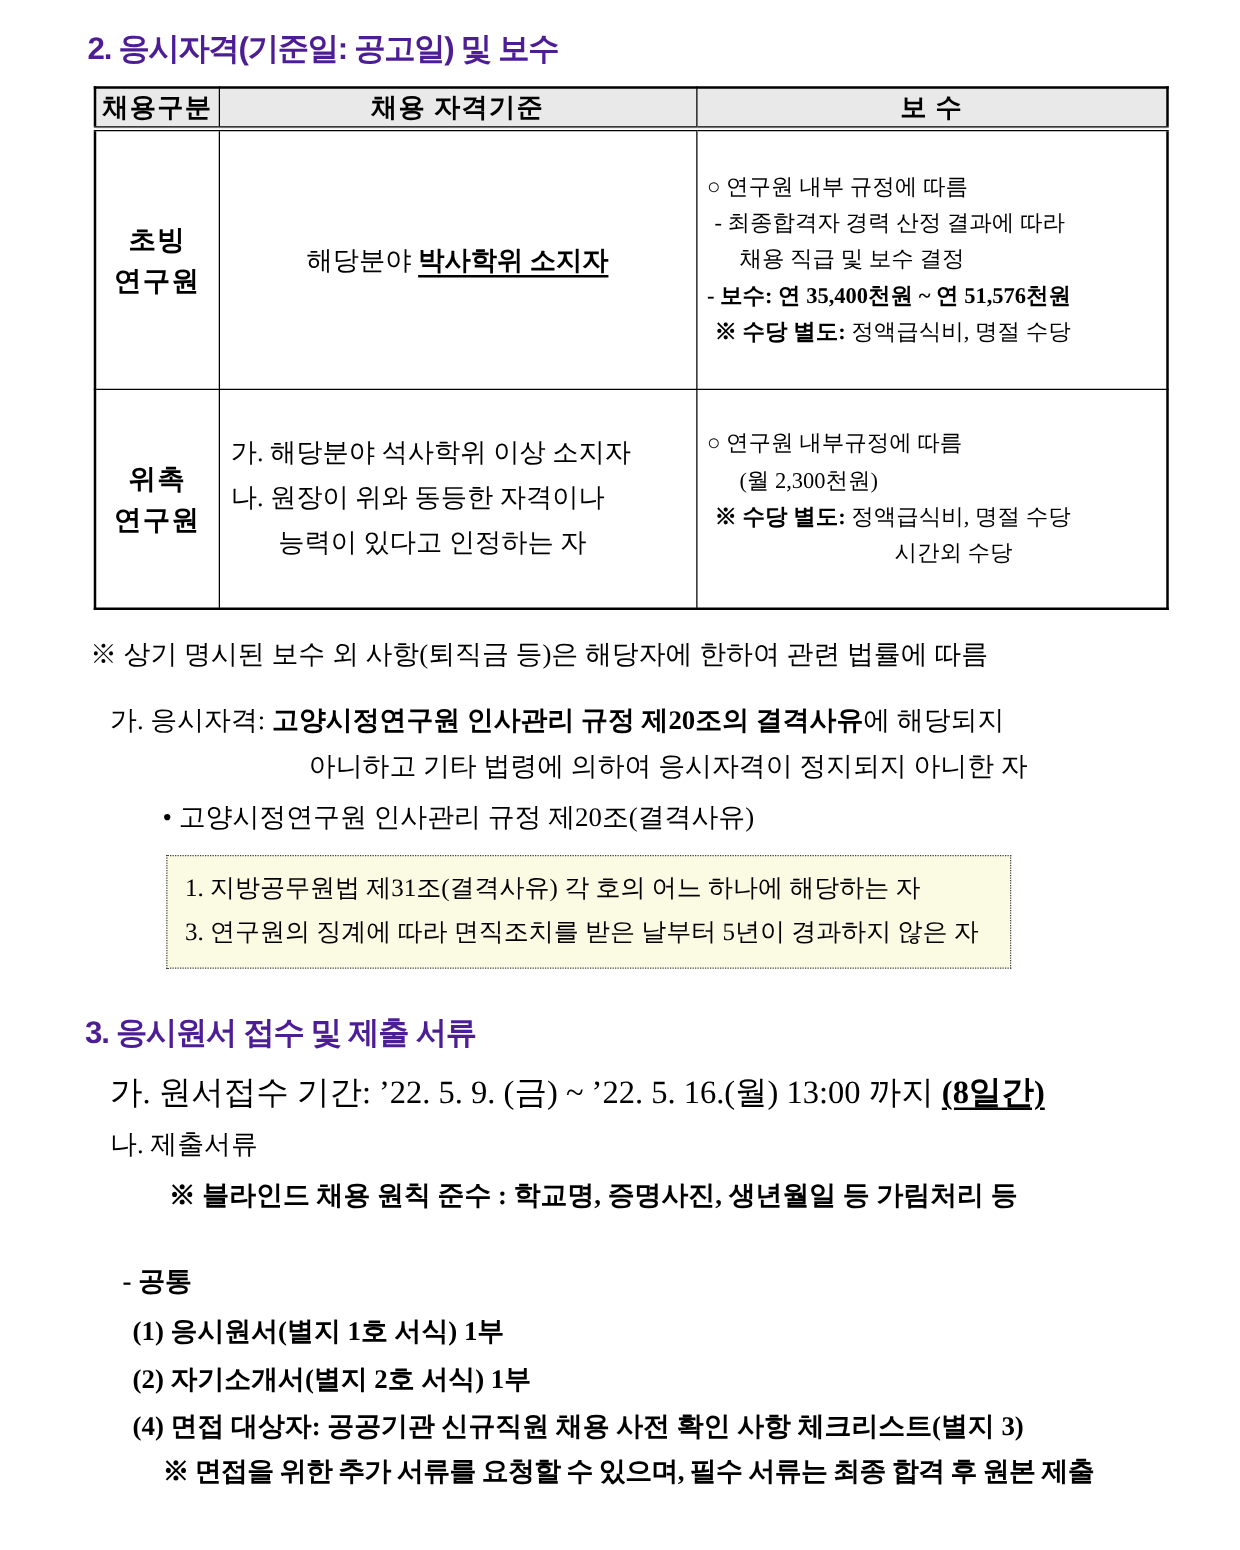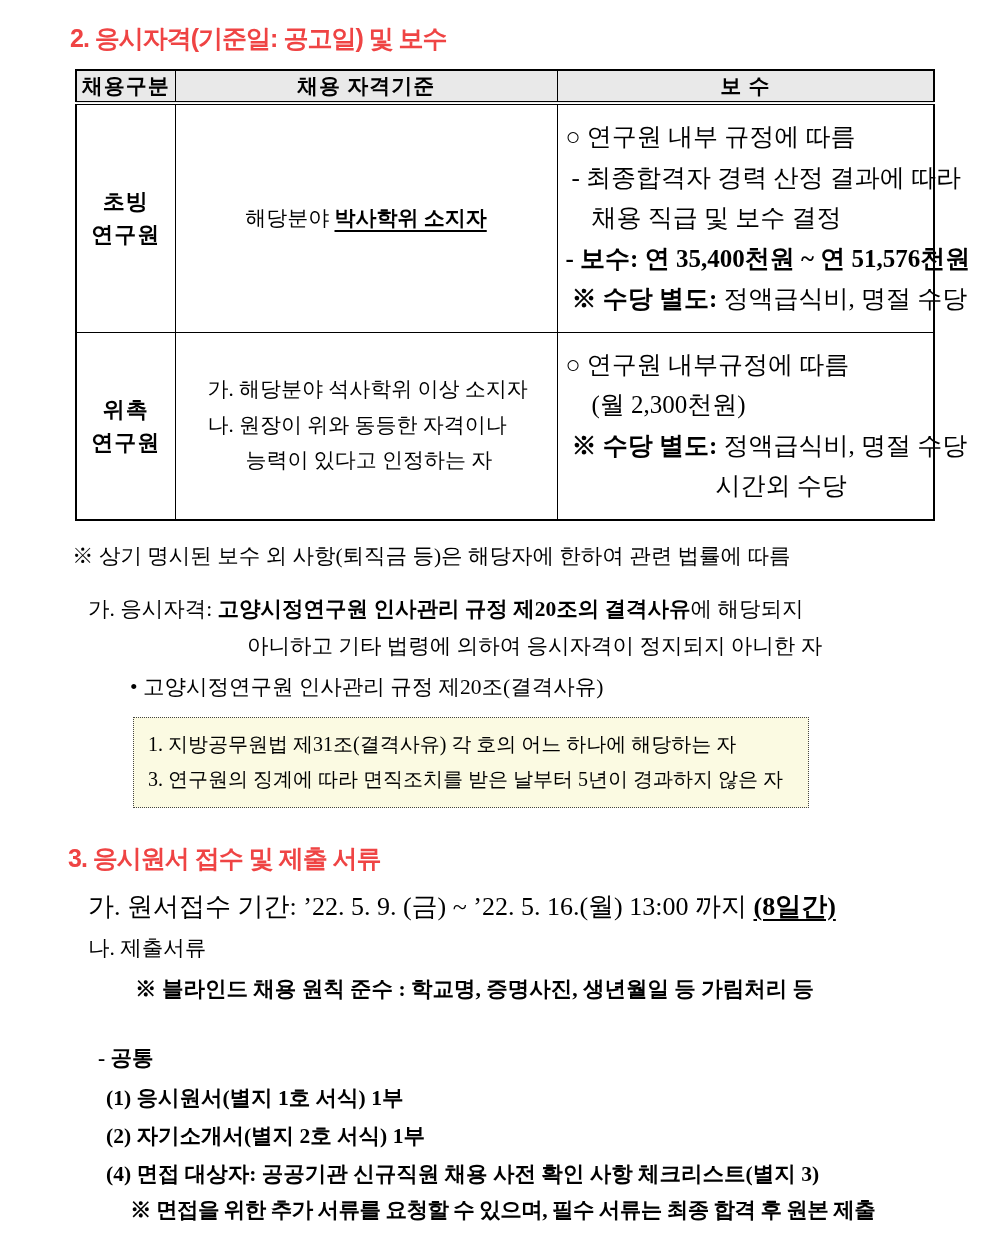--- a/index.html
+++ b/index.html
@@ -11,21 +11,21 @@
     background: #ffffff;
     color: #000;
     font-family: "Liberation Serif", "DejaVu Serif", serif;
     overflow: hidden;
   }
   .h-main {
     font-family: "Liberation Sans", "DejaVu Sans", sans-serif;
     font-weight: 800;
     font-size: 25px;
     letter-spacing: -1px;
-    color: #ef4444;
+    color: #4c1d95;
   }
   #heading2 { padding: 22px 0 0 70px; }
   #heading3 { margin: 34px 0 0 68px; }
 
   table.salary {
     border-collapse: collapse;
     table-layout: fixed;
     width: 858px;
     margin: 14px 0 0 75px;
     border: 2px solid #000;
@@ -52,26 +52,26 @@
     text-align: center;
     vertical-align: middle;
     font-size: 21px;
     height: 208px;
   }
   td.qual-left {
     text-align: left;
     vertical-align: middle;
     font-size: 21px;
     line-height: 1.7;
-    padding-left: 32px;
+    padding-left: 9px;
     height: 176px;
   }
   td.pay {
     vertical-align: middle;
-    font-size: 25px;
+    font-size: 18px;
     line-height: 1.62;
     padding: 12px 4px 12px 8px;
   }
   .pay div { white-space: nowrap; }
   .em-underline {
     font-weight: 700;
     text-decoration: underline;
     text-decoration-thickness: 2px;
     text-underline-offset: 5px;
   }

